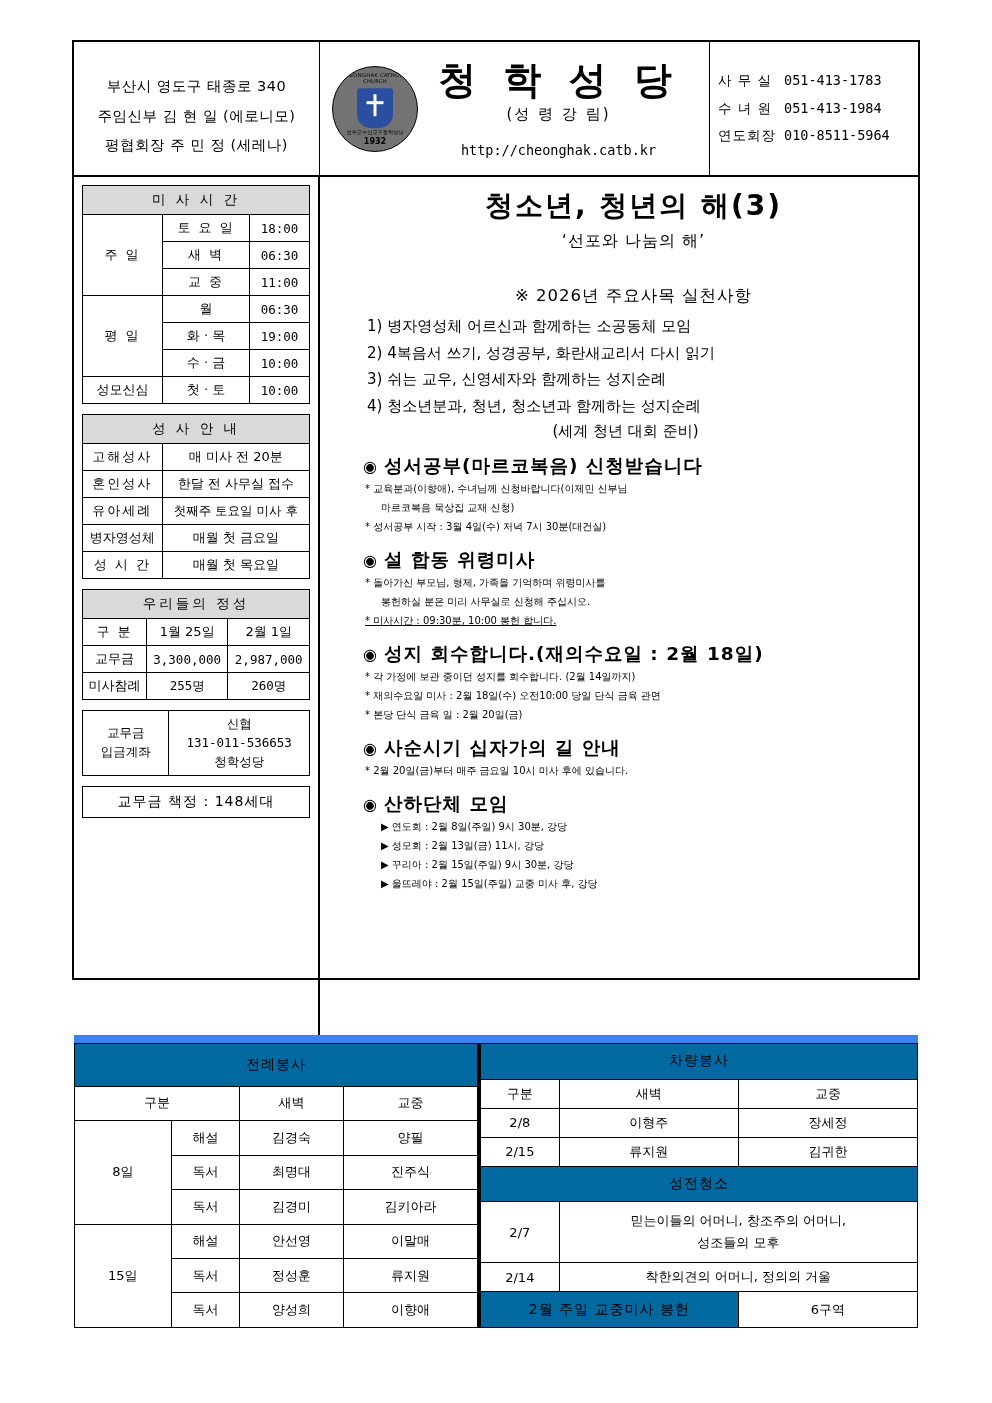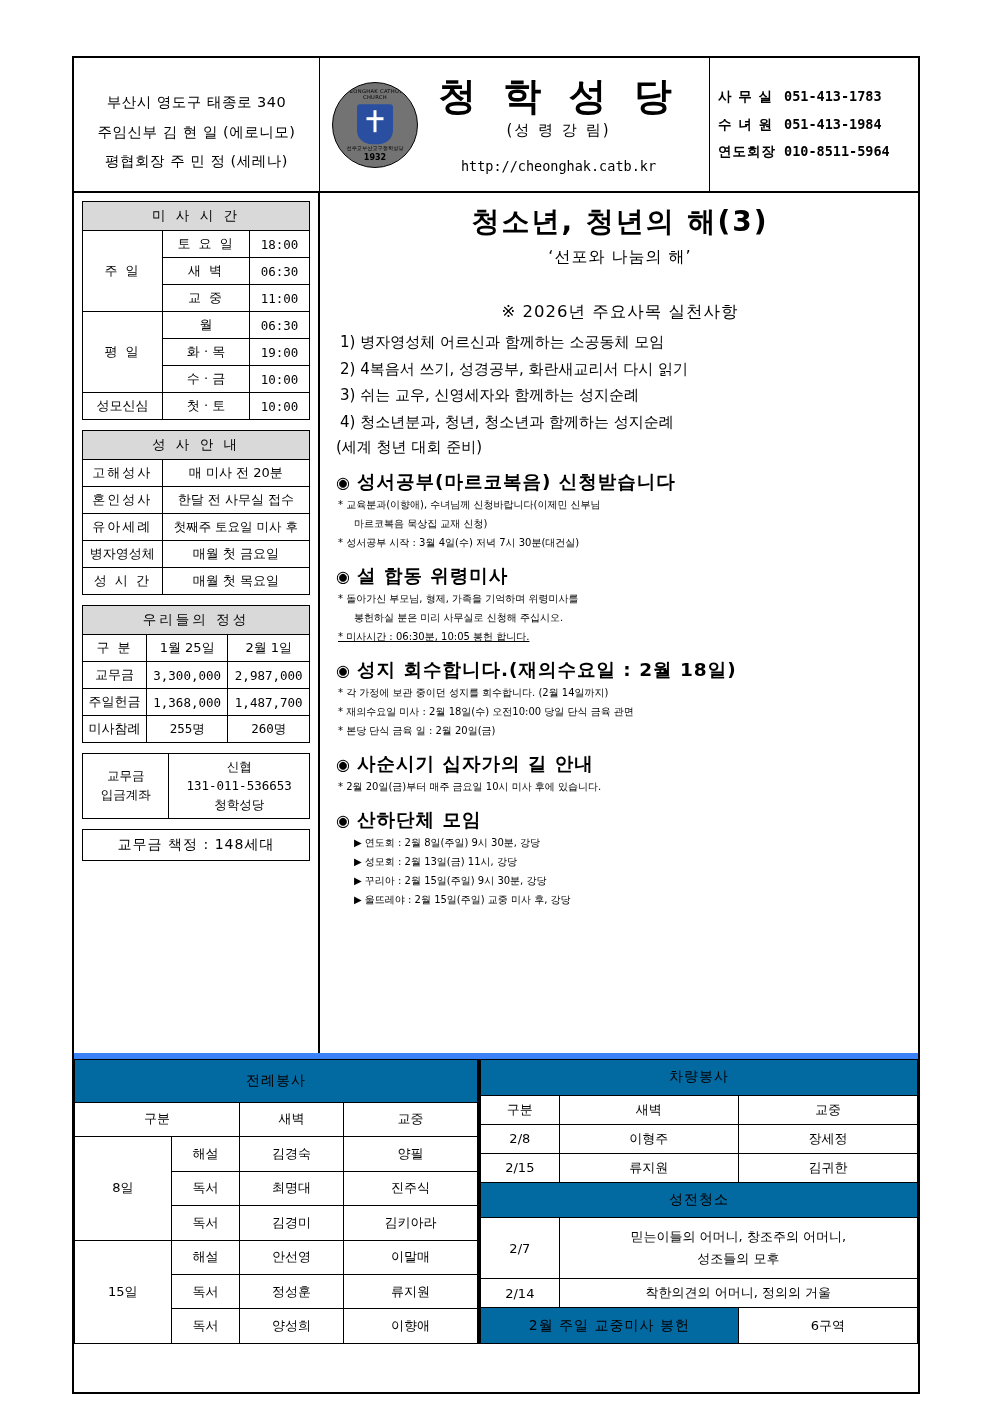--- a/index.html
+++ b/index.html
@@ -8,22 +8,22 @@
     background: #ffffff;
   }
   body {
     width: 992px; height: 1403px;
     font-family: "DejaVu Sans", "Liberation Sans", sans-serif;
     color: #000;
     position: relative;
   }
   .page {
     position: absolute;
-    left: 72px; top: 56px;
-    width: 848px; height: 1338px;
+    left: 72px; top: 40px;
+    width: 848px; height: 940px;
     border: 2px solid #000;
   }
   
   .header {
     display: flex;
     height: 135px;
     border-bottom: 2px solid #000;
   }
   .hdr-left {
     width: 246px;
@@ -109,33 +109,33 @@
     margin-top: 18px;
     font-family: "DejaVu Sans Mono", "Liberation Mono", monospace;
   }
   .hdr-right {
     width: 208px;
     display: flex; flex-direction: column; justify-content: center;
     font-size: 13.5px;
     line-height: 2.05;
     padding-left: 8px;
     font-family: "DejaVu Sans Mono", "Liberation Mono", monospace;
-    font-weight: bold;
   }
   .hdr-right .row { white-space: nowrap; }
   .hdr-right .lab {
     display: inline-block; width: 66px;
     font-family: "DejaVu Sans", sans-serif;
     letter-spacing: 1px;
   }
   
   .body-area {
     display: flex;
     height: 866px;
-    border-bottom: 6px solid #3b82f6;
+    border-bottom: 8px solid #3b82f6;
+    gap: 27px;
   }
   .left-col {
     width: 246px;
     border-right: 2px solid #000;
     padding: 8px 8px 0 8px;
   }
   table.blk {
     width: 100%;
     border-collapse: collapse;
     font-size: 13px;
@@ -186,21 +186,21 @@
     margin-top: 33px;
     letter-spacing: 1px;
   }
   .r-list {
     font-size: 15px;
     line-height: 1.78;
     margin-top: 6px;
     padding-left: 4px;
   }
   .r-right {
-    text-align: left;
+    text-align: center;
     font-size: 15px;
     padding-right: 16px;
     margin-top: 2px;
   }
   .sec {
     margin-top: 12px;
   }
   .sec-head {
     font-size: 18.5px;
     font-weight: bold;
@@ -361,25 +361,20 @@
             </tr>
         <tr>
           <td class="sp2">구 분</td>
           <td>1월 25일</td>
           <td>2월 1일</td>
         </tr>
         <tr>
           <td>교무금</td>
           <td class="num">3,300,000</td>
           <td class="num">2,987,000</td>
-        </tr>
-        <tr>
-          <td>주일헌금</td>
-          <td class="num">1,368,000</td>
-          <td class="num">1,487,700</td>
         </tr>
         <tr>
           <td>미사참례</td>
           <td class="num">255명</td>
           <td class="num">260명</td>
         </tr>
       </tbody>
         </table>
 
       <table class="blk acct-tbl">
@@ -417,21 +412,21 @@
         <div class="sec-head"><span class="bullet">◉</span><span>성서공부(마르코복음) 신청받습니다</span></div>
         <div class="sec-line">* 교육분과(이향애), 수녀님께 신청바랍니다(이제민 신부님</div>
         <div class="sec-line indent">마르코복음 묵상집 교재 신청)</div>
         <div class="sec-line">* 성서공부 시작 : 3월 4일(수) 저녁 7시 30분(대건실)</div>
       </div>
 
       <div class="sec">
         <div class="sec-head"><span class="bullet">◉</span><span>설 합동 위령미사</span></div>
         <div class="sec-line">* 돌아가신 부모님, 형제, 가족을 기억하며 위령미사를</div>
         <div class="sec-line indent">봉헌하실 분은 미리 사무실로 신청해 주십시오.</div>
-        <div class="sec-line underline">* 미사시간 : 06:30분, 10:05 봉헌 합니다.</div>
+        <div class="sec-line underline">* 미사시간 : 09:30분, 10:00 봉헌 합니다.</div>
       </div>
 
       <div class="sec">
         <div class="sec-head"><span class="bullet">◉</span><span>성지 회수합니다.(재의수요일 : 2월 18일)</span></div>
         <div class="sec-line">* 각 가정에 보관 중이던 성지를 회수합니다. (2월 14일까지)</div>
         <div class="sec-line">* 재의수요일 미사 : 2월 18일(수) 오전10:00 당일 단식 금육 관면</div>
         <div class="sec-line">* 본당 단식 금육 일 : 2월 20일(금)</div>
       </div>
 
       <div class="sec">

